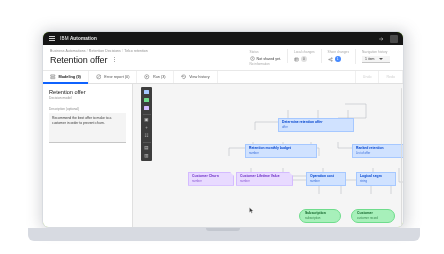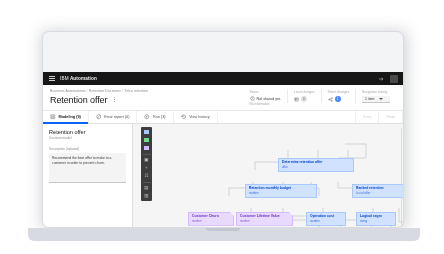--- a/index.html
+++ b/index.html
@@ -26,21 +26,21 @@
   .device-base {
     position: absolute; left: 28px; top: 228px; width: 392px; height: 13px;
     background: #d7dae1; border-radius: 0 0 6px 6px;
   }
   .device-notch {
     position: absolute; left: 206px; top: 228px; width: 34px; height: 3px;
     background: #c3c7cf; border-radius: 0 0 3px 3px;
   }
 
   
-  .app { position: absolute; inset: 0; background: #84cc16; margin-top: 40px; }
+  .app { position: absolute; inset: 0; background: #84cc16; }
 
   .topbar {
     height: 13px; background: #161616; display: flex; align-items: center;
     padding: 0 5px; gap: 5px;
   }
   .hamburger { width: 7px; height: 7px; display: flex; flex-direction: column;
     justify-content: space-between; padding: 1px 0.5px; }
   .hamburger i { display: block; height: 1px; background: #d0d0d0; }
   .brand { color: #f4f4f4; font-size: 4.6px; letter-spacing: .15px; white-space: nowrap; }
   .brand b { font-weight: 700; }

